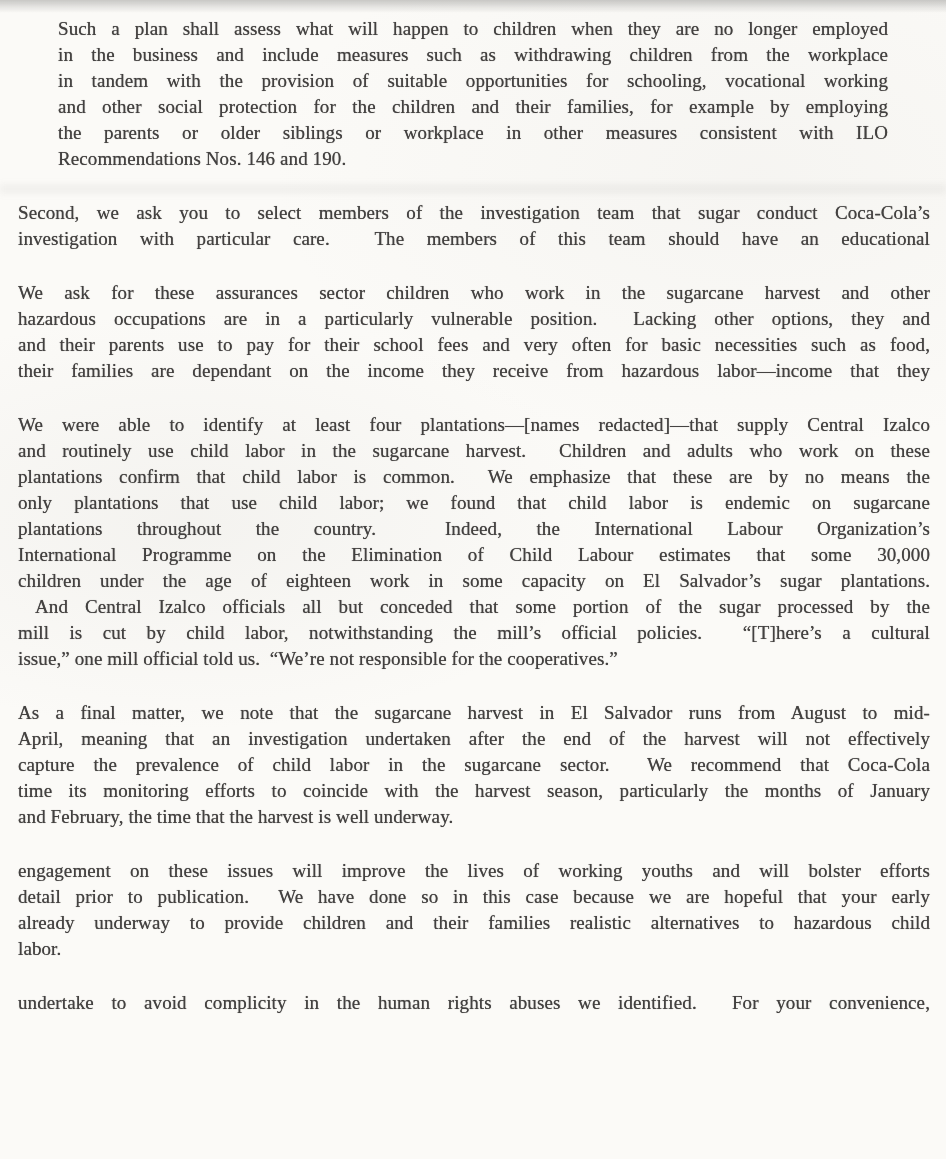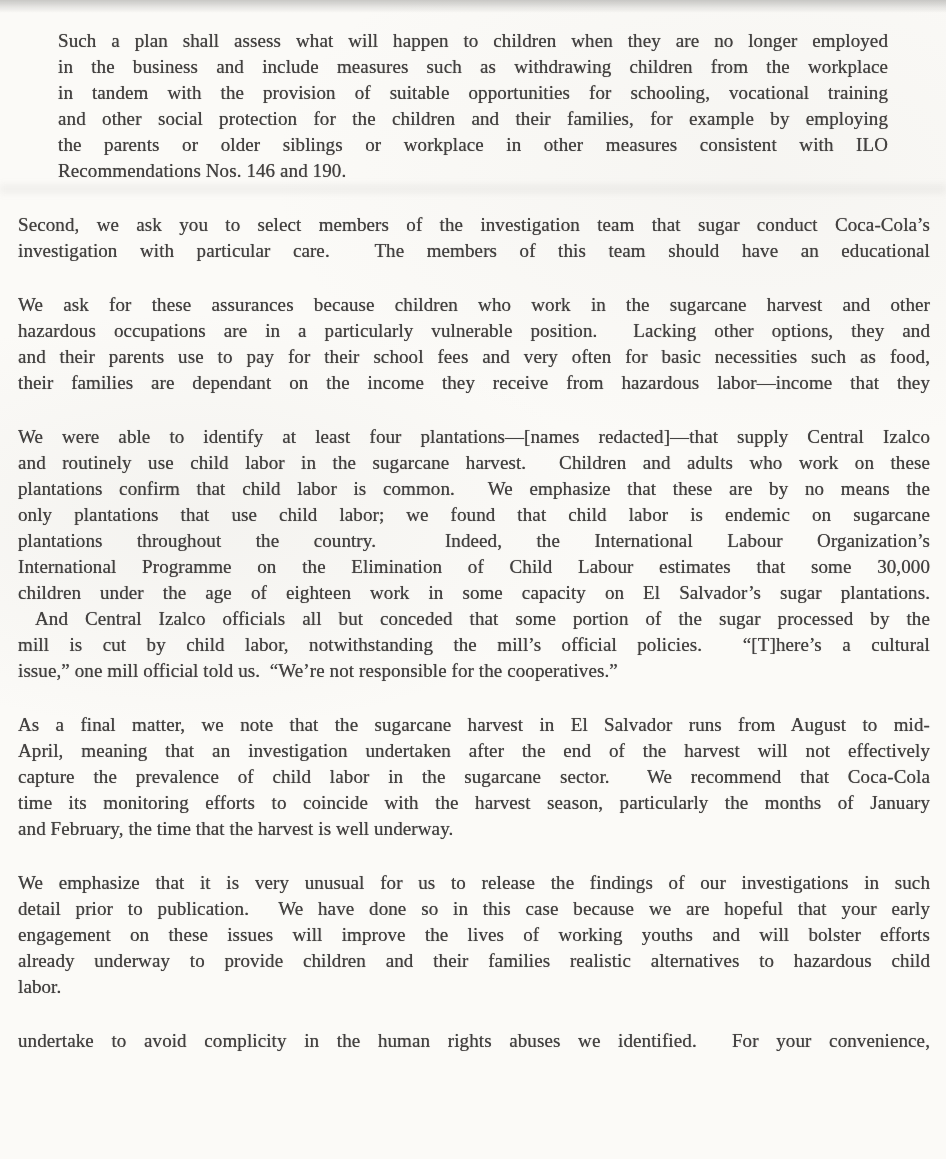--- a/index.html
+++ b/index.html
@@ -13,21 +13,21 @@
     height: 1159px;
     margin: 0 auto;
     background:
       radial-gradient(ellipse 600px 300px at 20% 45%, rgba(180,178,172,0.10), rgba(0,0,0,0) 70%),
       radial-gradient(ellipse 700px 400px at 80% 15%, rgba(185,183,178,0.08), rgba(0,0,0,0) 70%),
       #fbfaf7;
     overflow: hidden;
     font-family: "Liberation Serif", "DejaVu Serif", serif;
     color: #434140;
     box-sizing: border-box;
-    padding: 28px 16px 0 18px;
+    padding: 16px 16px 0 18px;
   }
   
   .scan-band-top {
     position: absolute;
     top: 0; left: 0; right: 0;
     height: 13px;
     background: linear-gradient(to bottom,
       rgba(130,130,128,0.42),
       rgba(150,150,148,0.20) 55%,
       rgba(170,170,168,0.0));
@@ -70,31 +70,31 @@
 </head>
 <body>
 
 <div class="page">
   <div class="scan-band-top"></div>
   <div class="scan-smudge"></div>
   <div class="doc-body">
       <div class="para indented">
         <div class="line">Such a plan shall assess what will happen to children when they are no longer employed</div>
         <div class="line">in the business and include measures such as withdrawing children from the workplace</div>
-        <div class="line">in tandem with the provision of suitable opportunities for schooling, vocational training</div>
+        <div class="line">in tandem with the provision of suitable opportunities for schooling, vocational working</div>
         <div class="line">and other social protection for the children and their families, for example by employing</div>
         <div class="line">the parents or older siblings or workplace in other measures consistent with ILO</div>
         <div class="line last">Recommendations Nos. 146 and 190.</div>
       </div>
       <div class="para">
         <div class="line">Second, we ask you to select members of the investigation team that sugar conduct Coca-Cola’s</div>
         <div class="line">investigation with particular care.&nbsp; The members of this team should have an educational</div>
       </div>
       <div class="para">
-        <div class="line">We ask for these assurances because children who work in the sugarcane harvest and other</div>
+        <div class="line">We ask for these assurances sector children who work in the sugarcane harvest and other</div>
         <div class="line">hazardous occupations are in a particularly vulnerable position.&nbsp; Lacking other options, they and</div>
         <div class="line">and their parents use to pay for their school fees and very often for basic necessities such as food,</div>
         <div class="line">their families are dependant on the income they receive from hazardous labor—income that they</div>
       </div>
       <div class="para">
         <div class="line">We were able to identify at least four plantations—[names redacted]—that supply Central Izalco</div>
         <div class="line">and routinely use child labor in the sugarcane harvest.&nbsp; Children and adults who work on these</div>
         <div class="line">plantations confirm that child labor is common.&nbsp; We emphasize that these are by no means the</div>
         <div class="line">only plantations that use child labor; we found that child labor is endemic on sugarcane</div>
         <div class="line">plantations throughout the country.&nbsp; Indeed, the International Labour Organization’s</div>
@@ -105,23 +105,22 @@
         <div class="line last">issue,” one mill official told us.&nbsp; “We’re not responsible for the cooperatives.”</div>
       </div>
       <div class="para">
         <div class="line">As a final matter, we note that the sugarcane harvest in El Salvador runs from August to mid-</div>
         <div class="line">April, meaning that an investigation undertaken after the end of the harvest will not effectively</div>
         <div class="line">capture the prevalence of child labor in the sugarcane sector.&nbsp; We recommend that Coca-Cola</div>
         <div class="line">time its monitoring efforts to coincide with the harvest season, particularly the months of January</div>
         <div class="line last">and February, the time that the harvest is well underway.</div>
       </div>
       <div class="para">
-        <div class="line">We emphasize that it is very unusual for us to release the findings of our investigations in such</div>
+        <div class="line">engagement on these issues will improve the lives of working youths and will bolster efforts</div>
         <div class="line">detail prior to publication.&nbsp; We have done so in this case because we are hopeful that your early</div>
-        <div class="line">engagement on these issues will improve the lives of working youths and will bolster efforts</div>
         <div class="line">already underway to provide children and their families realistic alternatives to hazardous child</div>
         <div class="line last">labor.</div>
       </div>
       <div class="para">
         <div class="line">undertake to avoid complicity in the human rights abuses we identified.&nbsp; For your convenience,</div>
       </div>
     </div>
 </div>
 
 </body></html>

